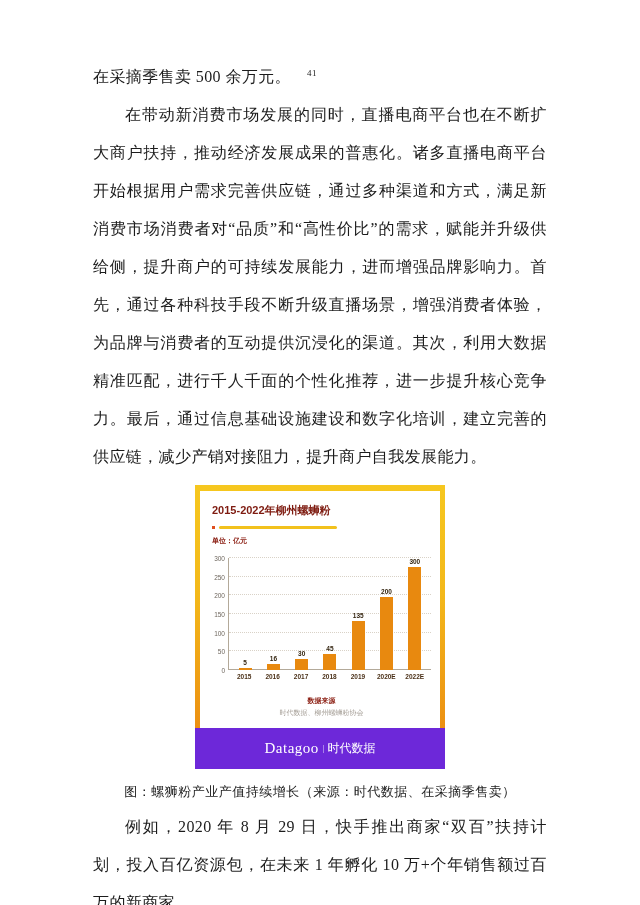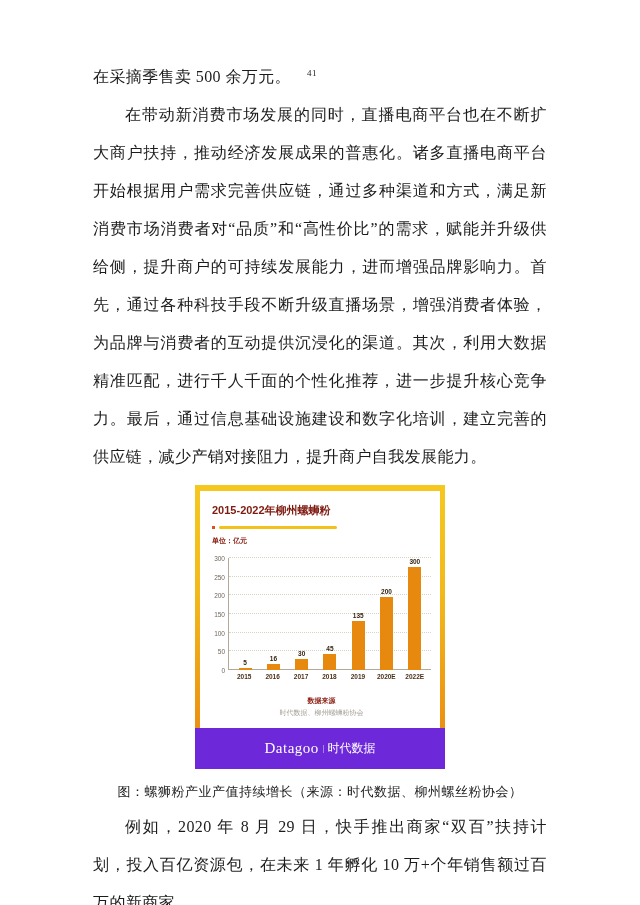--- a/index.html
+++ b/index.html
@@ -172,17 +172,17 @@
         </div>
       </div>
     </div>
     <div class="banner">
       <span class="brand">Datagoo</span>
       <span class="divider">|</span>
       <span class="brand-suffix">时代数据</span>
     </div>
   </div>
 
-  <div class="caption">图：螺狮粉产业产值持续增长（来源：时代数据、柳州螺丝粉协会）</div>
+  <div class="caption">图：螺狮粉产业产值持续增长（来源：时代数据、在采摘季售卖）</div>
 
   <p class="body-para indent para3">例如，2020 年 8 月 29 日，快手推出商家“双百”扶持计划，投入百亿资源包，在未来 1 年孵化 10 万+个年销售额过百万的新商家。</p>
 
 </div>
 
 </body></html>

